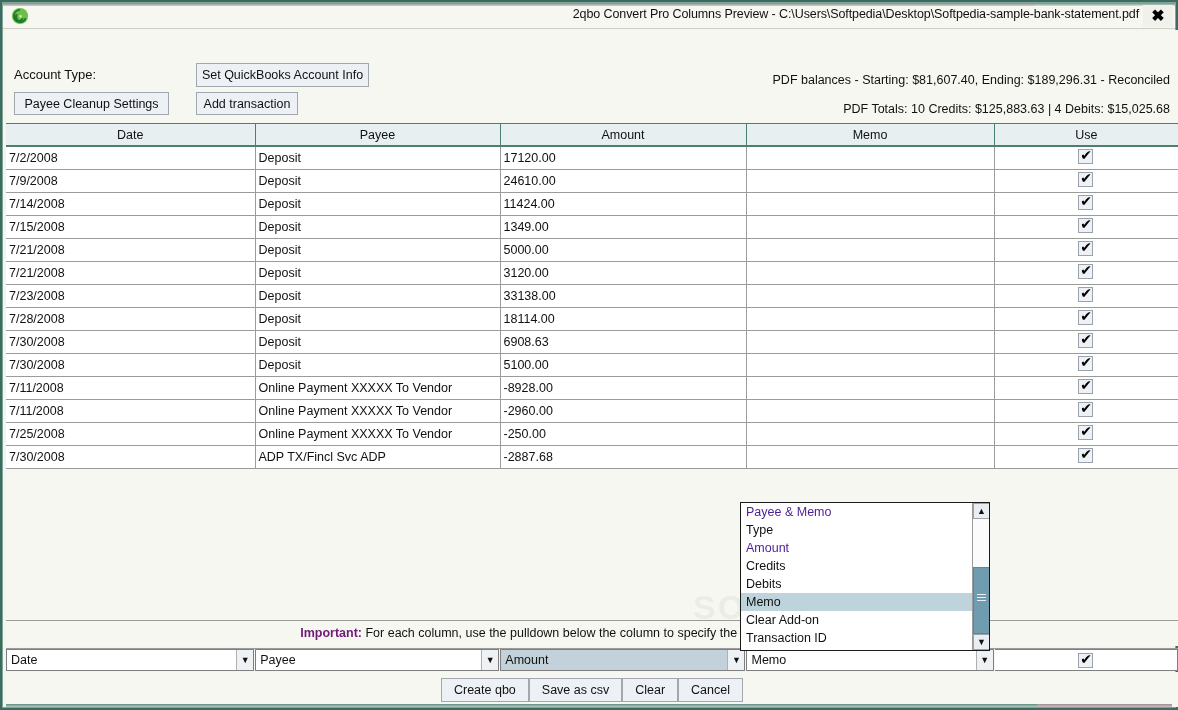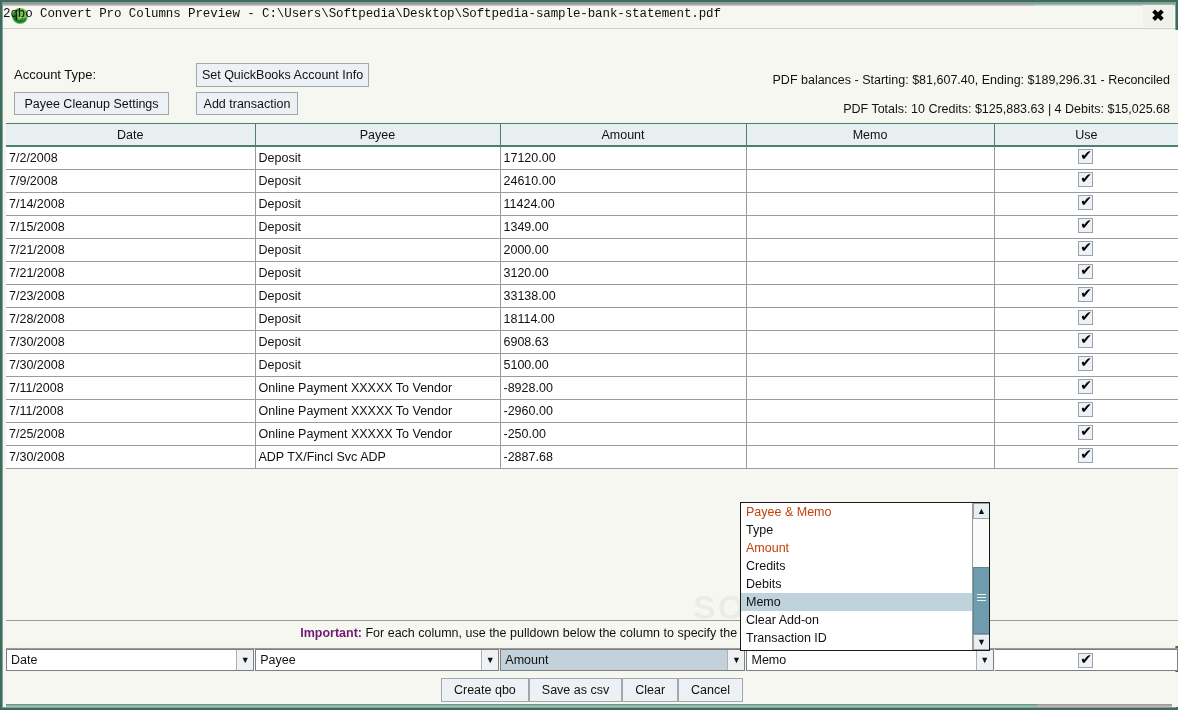--- a/index.html
+++ b/index.html
@@ -48,26 +48,25 @@
     position:absolute; left:1031px; top:0; right:0; height:3px;
     background: linear-gradient(to bottom,#6e9185,#d7e2de);
   }
   .app-icon {
     position: absolute; left: 8px; top: 4px;
     width: 18px; height: 18px;
   }
   .title-text {
     position: absolute;
     left: 0; right: 0; top: 4px;
-    text-align: left;
+    text-align: right;
     font-size: 12.5px;
     color: #111;
     letter-spacing: -0.1px;
     padding-right: 36px;
-    font-family: Liberation Mono, monospace;
   }
   .close-btn {
     position: absolute;
     right: 2px; top: 2px;
     width: 30px; height: 22px;
     background: #f1f1ec;
     display: flex; align-items: center; justify-content: center;
     font-size: 16px; font-weight: bold; color: #000;
     cursor: pointer;
     line-height: 1;
@@ -188,21 +187,21 @@
   }
   .dd-item{
     height:18px;
     line-height:18px;
     padding-left:5px;
     font-size:12.5px;
     color:#111;
     white-space:nowrap;
     cursor:pointer;
   }
-  .dd-item.disabled{ color:#c2410c; }
+  .dd-item.disabled{ color:#4c1d95; }
   .dd-item.selected{ background:#bfd3dc; }
   .dd-scroll{
     position:absolute; right:0; top:0;
     width:17px; height:147px;
     background:#f1f1ec;
     border-left:1px solid #9b9b9b;
   }
   .dd-arrow{
     width:17px; height:16px;
     background:#e8eef1;
@@ -404,21 +403,21 @@
             <tr>
               <td>7/15/2008</td>
               <td>Deposit</td>
               <td>1349.00</td>
               <td></td>
               <td class="use-cell"><span class="chk checked"></span></td>
             </tr>
             <tr>
               <td>7/21/2008</td>
               <td>Deposit</td>
-              <td>2000.00</td>
+              <td>5000.00</td>
               <td></td>
               <td class="use-cell"><span class="chk checked"></span></td>
             </tr>
             <tr>
               <td>7/21/2008</td>
               <td>Deposit</td>
               <td>3120.00</td>
               <td></td>
               <td class="use-cell"><span class="chk checked"></span></td>
             </tr>

